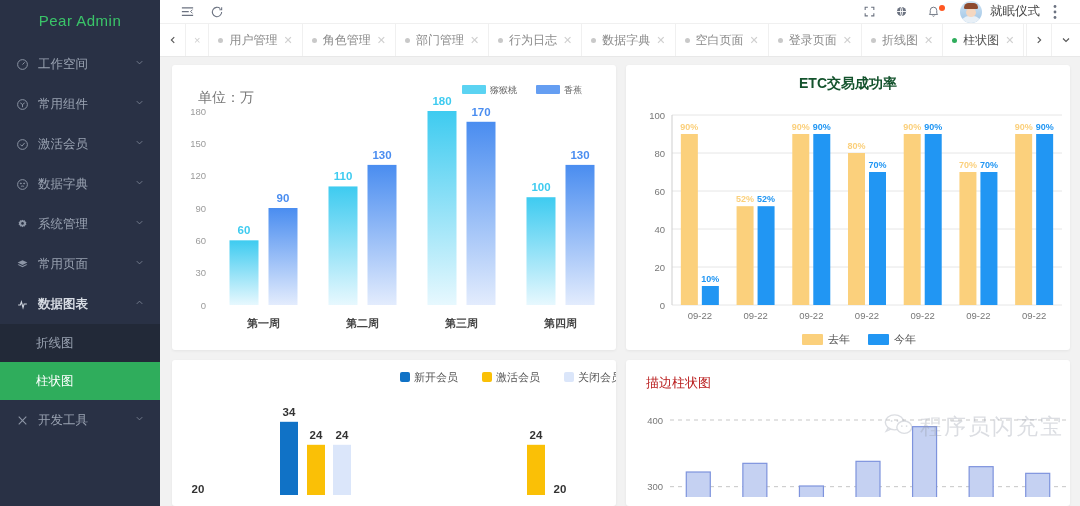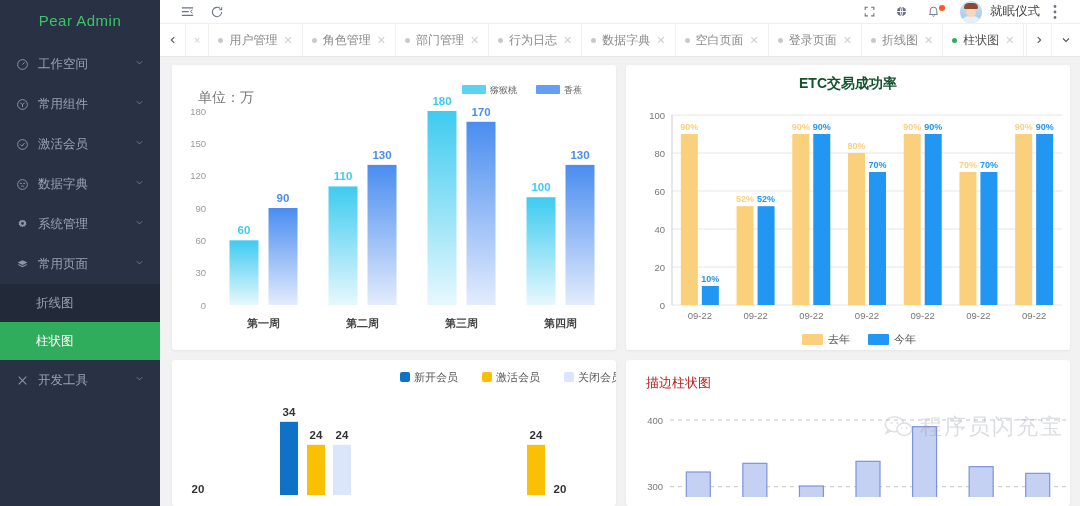--- a/index.html
+++ b/index.html
@@ -87,21 +87,21 @@
   svg.plot { display:block; }
   .axlbl { font-size:9.5px; fill:#9b9b9b; font-family:"Liberation Sans",sans-serif; }
   .catlbl { font-size:11px; fill:#444; font-weight:bold; font-family:"Liberation Sans",sans-serif; }
   .vallbl { font-size:11.5px; font-weight:bold; font-family:"Liberation Sans",sans-serif; }
   .pctlbl { font-size:9px; font-weight:bold; font-family:"Liberation Sans",sans-serif; }
   .tick { font-size:9.5px; fill:#777; font-family:"Liberation Sans",sans-serif; }
   .lg { font-size:9px; fill:#666; font-family:"Liberation Sans",sans-serif; }
   .lg2 { font-size:11px; fill:#555; font-family:"Liberation Sans",sans-serif; }
 
   
-  .wm { position:absolute; right:6px; top:52px; display:flex; align-items:center;
+  .wm { position:absolute; right:6px; top:52px; display:flex; 
         gap:6px; opacity:.35; pointer-events:none; }
   .wm .wc { width:30px; height:26px; }
   .wm .wt { font-size:22px; color:#9aa0ad; letter-spacing:2px; }
 </style>
 </head>
 <body>
 
 <div class="app">
 
   <div class="sidebar">
@@ -193,20 +193,33 @@
             </svg>
         </span>
         <span class="lbl">常用页面</span>
         <span class="arw">
           <svg width="11" height="11" viewBox="0 0 24 24" fill="none" stroke="currentColor" stroke-width="2">
               <path d="M6 9l6 6 6-6"></path>
             </svg>
         </span>
       </div>
 
+      <div class="nav-item bold">
+        <span class="ico">
+          <svg width="13" height="13" viewBox="0 0 24 24" fill="none" stroke="currentColor" stroke-width="2">
+            <path d="M4 13h4l2-6 3 11 2-7h5"></path>
+            </svg>
+        </span>
+        <span class="lbl">数据图表</span>
+        <span class="arw">
+          <svg width="11" height="11" viewBox="0 0 24 24" fill="none" stroke="currentColor" stroke-width="2">
+              <path d="M6 15l6-6 6 6"></path>
+            </svg>
+        </span>
+      </div>
 
       <div class="sub">
         <div class="sub-item">
           <span>折线图</span>
         </div>
         <div class="sub-item active">
           <span>柱状图</span>
         </div>
       </div>
 

